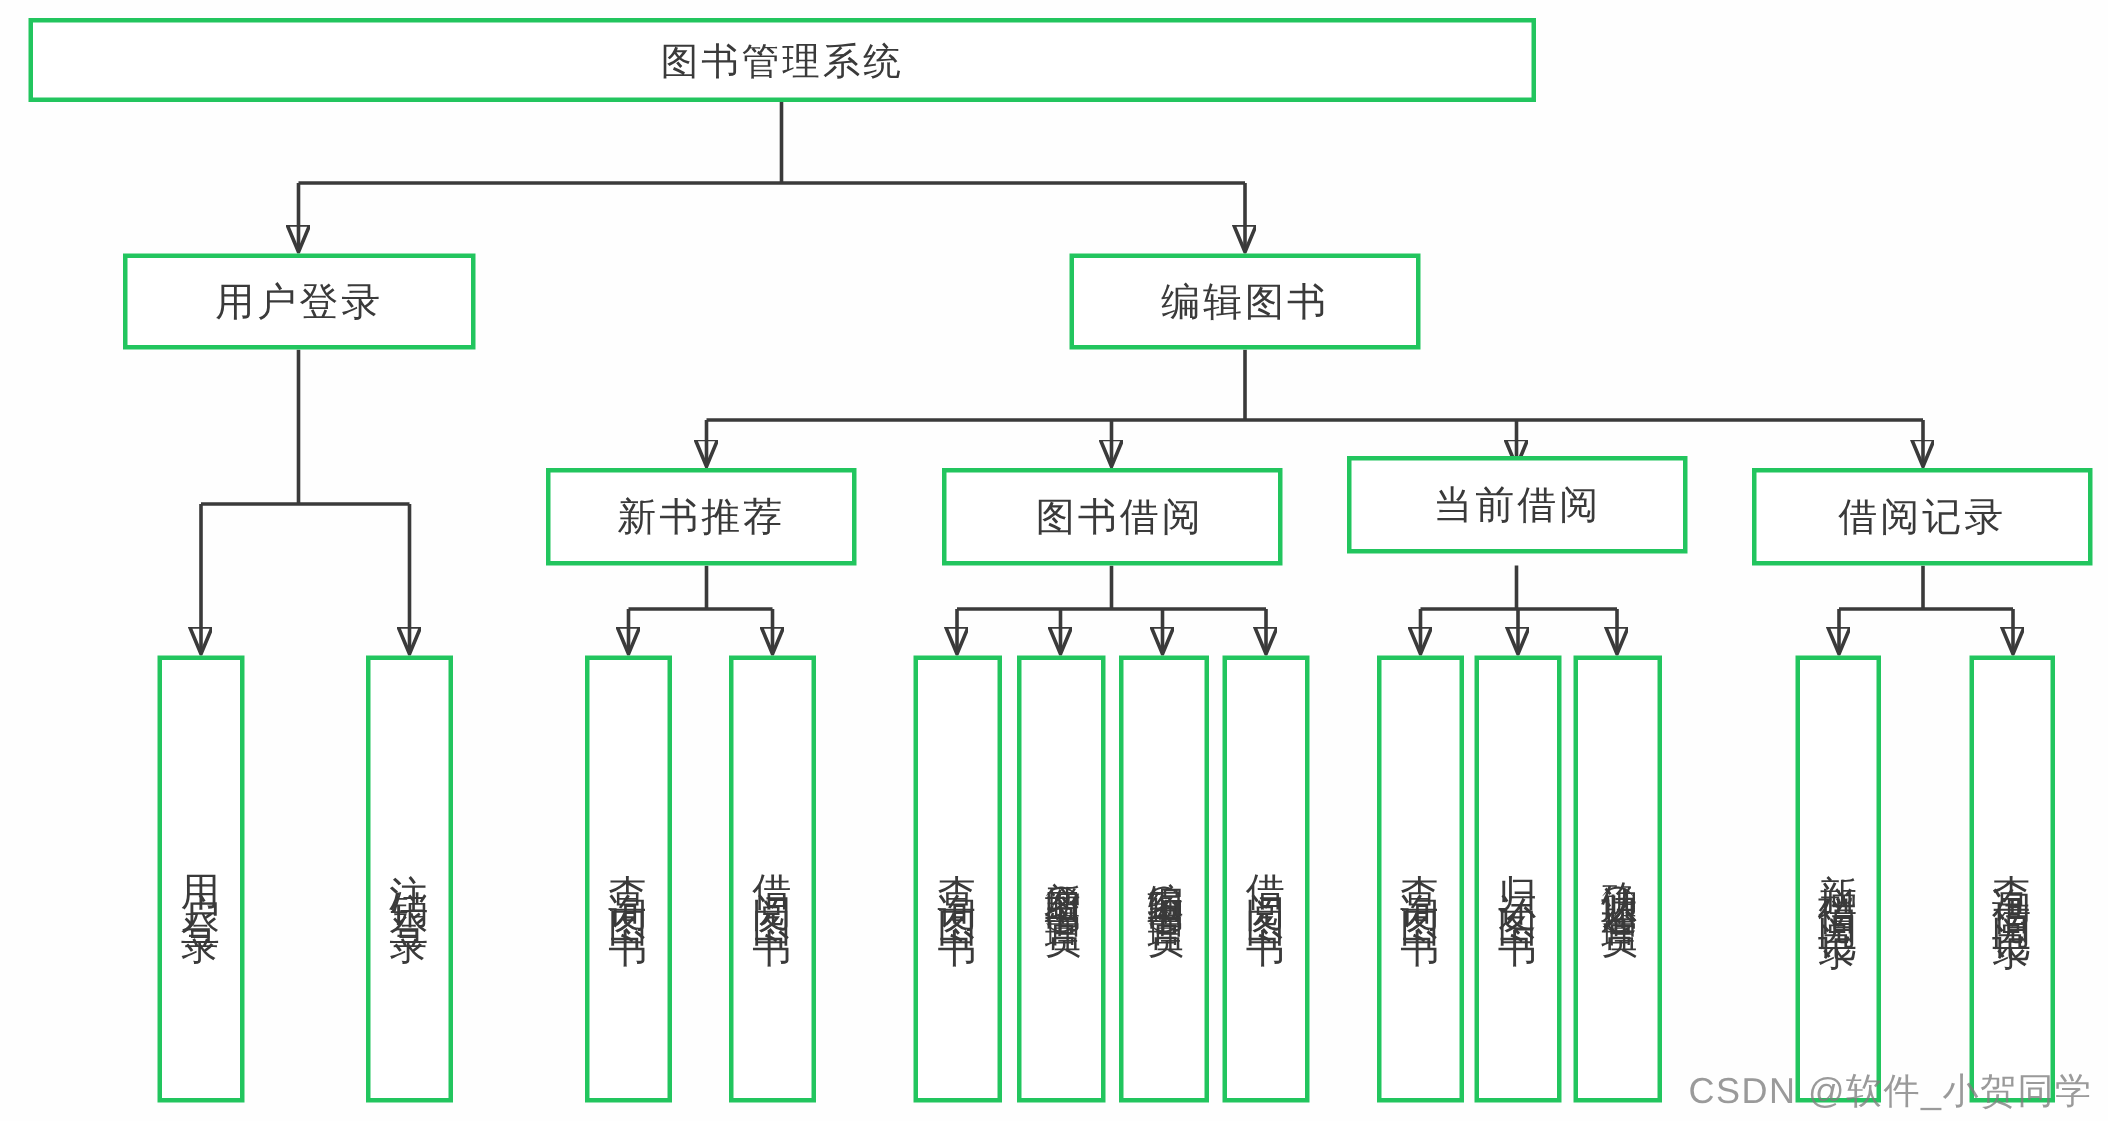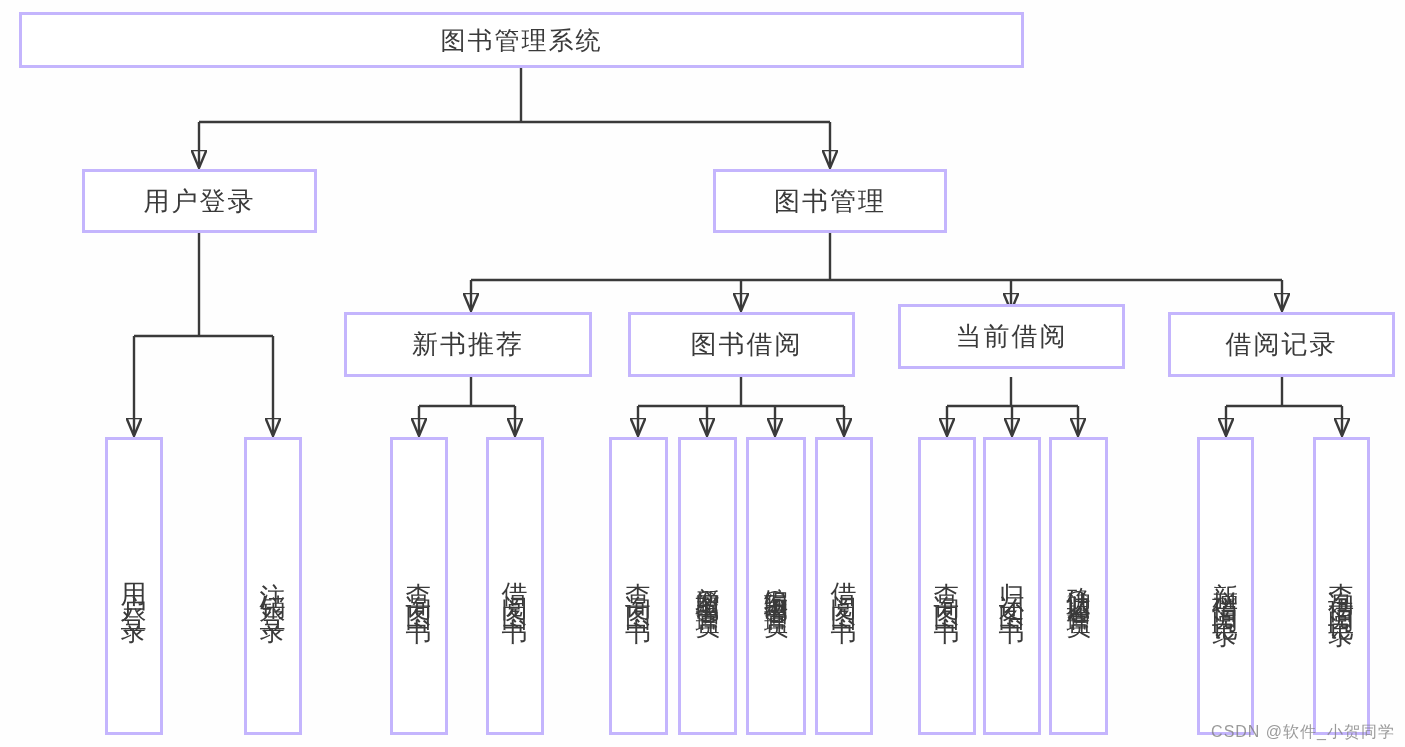--- a/index.html
+++ b/index.html
@@ -13,41 +13,41 @@
     width: 1405px; height: 747px;
     background: #fefefe;
   }
   .connectors { position: absolute; left: 0; top: 0; width: 1405px; height: 747px; }
   .connectors path, .connectors line {
     stroke: #3a3a3a; stroke-width: 2.4; fill: none;
   }
   .node {
     position: absolute;
     display: flex; align-items: center; justify-content: center;
-    border: 3px solid #c4b5fd;
+    border: 3px solid #22c55e;
     background: #ffffff;
     color: #3a3a3a;
   }
   .hnode .label {
     font-size: 26px; letter-spacing: 2px; white-space: nowrap;
   }
   .root .label { font-size: 25px; }
   .leaf .label {
     writing-mode: vertical-rl;
     text-orientation: mixed;
     font-size: 26px;
     letter-spacing: 12px;
     line-height: 1;
   }
   .leaf.medium .label { letter-spacing: 8px; }
   .leaf.long .label { font-size: 24px; letter-spacing: 4px; }
   .watermark {
     position: absolute;
     right: 10px; bottom: 4px;
-    font-size: 16px;
+    font-size: 24px;
     color: rgba(125, 125, 125, 0.78);
     letter-spacing: 1px;
     z-index: 5;
     white-space: nowrap;
   }
 </style>
 </head>
 <body>
 
 <div class="canvas">
@@ -101,24 +101,24 @@
   </svg>
 
   <div class="node hnode root" style="left:19px; top:12px; width:1005px; height:56px;">
     <span class="label">图书管理系统</span>
   </div>
 
   <div class="node hnode" style="left:82px; top:169px; width:235px; height:64px;">
     <span class="label">用户登录</span>
   </div>
   <div class="node hnode" style="left:713px; top:169px; width:234px; height:64px;">
-    <span class="label">图书管理</span>
+    <span class="label">编辑图书</span>
   </div>
 
-  <div class="node hnode" style="left:344px; top:312px; width:248px; height:65px;align-items:center;">
+  <div class="node hnode" style="left:364px; top:312px; width:207px; height:65px;align-items:center;">
     <span class="label">新书推荐</span>
   </div>
   <div class="node hnode" style="left:628px; top:312px; width:227px; height:65px;padding-left:10px;">
     <span class="label">图书借阅</span>
   </div>
   <div class="node hnode" style="left:898px; top:304px; width:227px; height:65px;">
     <span class="label">当前借阅</span>
   </div>
   <div class="node hnode" style="left:1168px; top:312px; width:227px; height:65px;">
     <span class="label">借阅记录</span>

